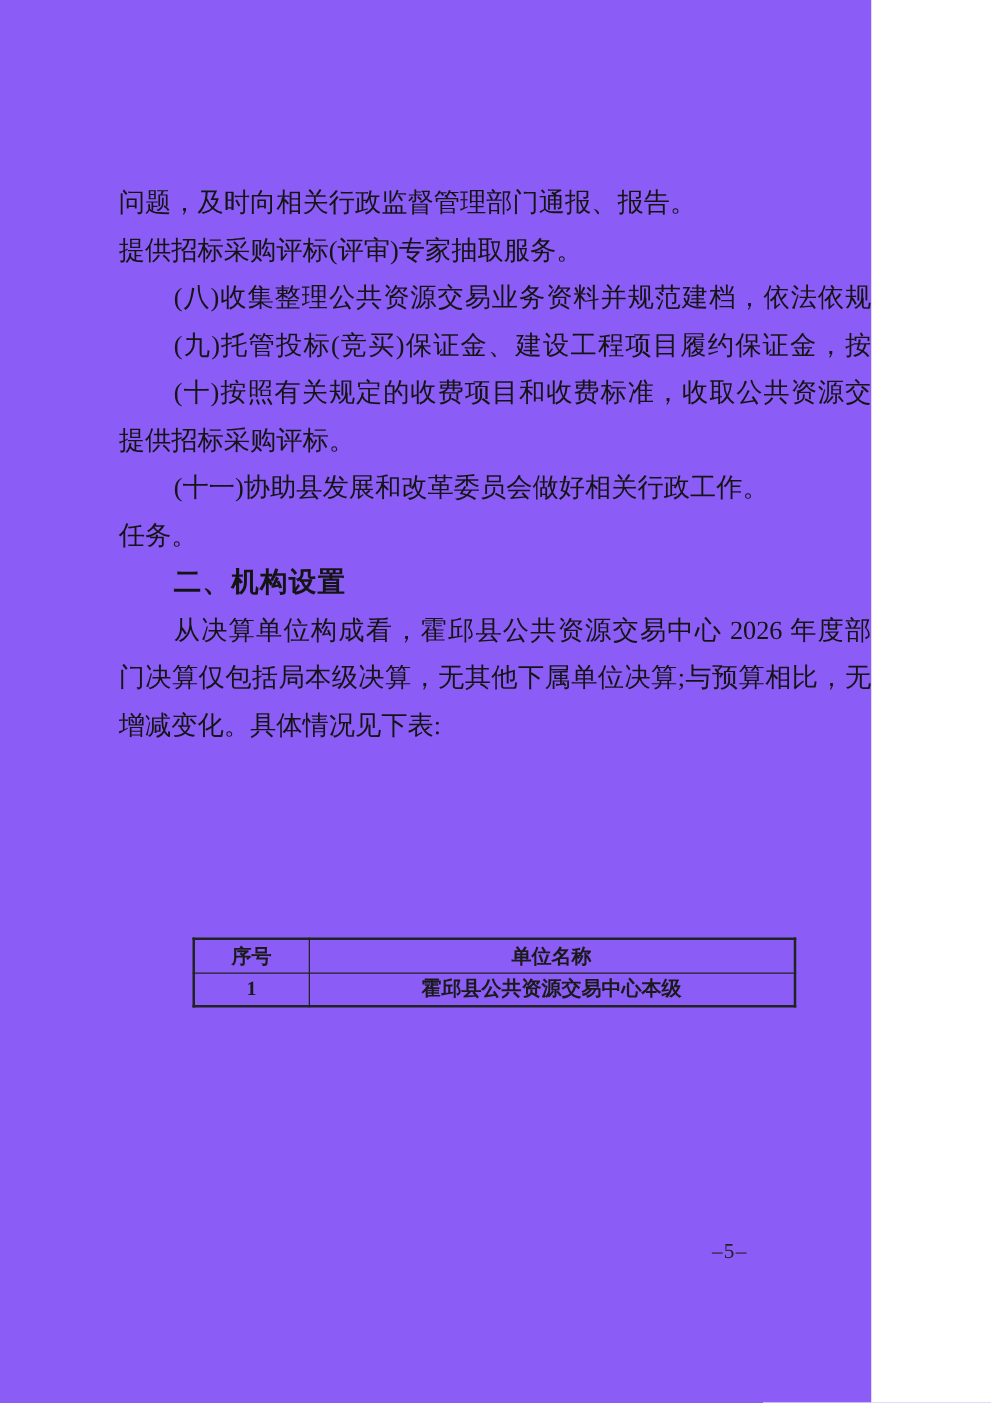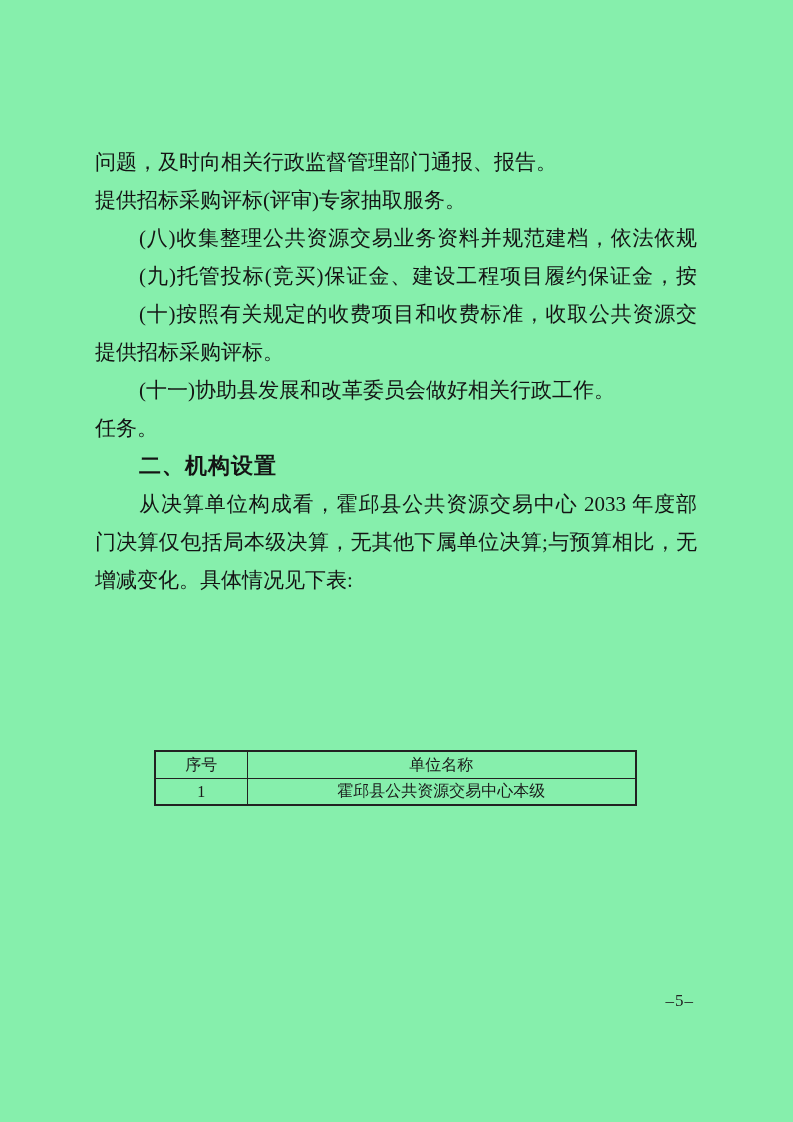--- a/index.html
+++ b/index.html
@@ -2,23 +2,23 @@
 <html><head>
 <meta charset="utf-8">
 <style>
   html, body {
     margin: 0;
     padding: 0;
     background: #ffffff;
   }
   .page {
     position: relative;
-    width: 793px;
+    width: 697px;
     height: 1122px;
-    background: #86efac;
+    background: #8b5cf6;
     color: #141414;
     font-family: "Liberation Serif", serif;
     overflow: hidden;
   }
   .content {
     position: absolute;
     left: 95px;
     top: 143px;
     width: 602px;
   }
@@ -53,21 +53,21 @@
     border-collapse: collapse;
     table-layout: fixed;
     font-size: 16px;
     color: #1a1a1a;
   }
   .org-table td, .org-table th {
     border: 1px solid #222222;
     text-align: center;
     vertical-align: middle;
     padding: 0;
-    font-weight: normal;
+    font-weight: bold;
   }
   .org-table {
     border: 2px solid #222222;
   }
   .col-index { width: 92px; }
   .col-name  { width: 389px; }
   .row-head td { height: 26px; }
   .row-data td { height: 25px; }
   .page-number {
     position: absolute;
@@ -88,21 +88,21 @@
     <div class="line">提供招标采购评标(评审)专家抽取服务。</div>
     <div class="line ind jf">(八)收集整理公共资源交易业务资料并规范建档，依法依规</div>
     <div class="line ind jf">(九)托管投标(竞买)保证金、建设工程项目履约保证金，按</div>
     <div class="line ind jf">(十)按照有关规定的收费项目和收费标准，收取公共资源交</div>
     <div class="line">提供招标采购评标。</div>
     <div class="line ind">(十一)协助县发展和改革委员会做好相关行政工作。</div>
     <div class="line">任务。</div>
 
     <div class="line ind heading">二、机构设置</div>
 
-    <div class="line ind jf">从决算单位构成看，霍邱县公共资源交易中心 2033 年度部</div>
+    <div class="line ind jf">从决算单位构成看，霍邱县公共资源交易中心 2026 年度部</div>
     <div class="line jf">门决算仅包括局本级决算，无其他下属单位决算;与预算相比，无</div>
     <div class="line">增减变化。具体情况见下表:</div>
   </div>
 
   <table class="org-table">
     <colgroup>
       <col class="col-index">
       <col class="col-name">
     </colgroup>
     <tbody>

